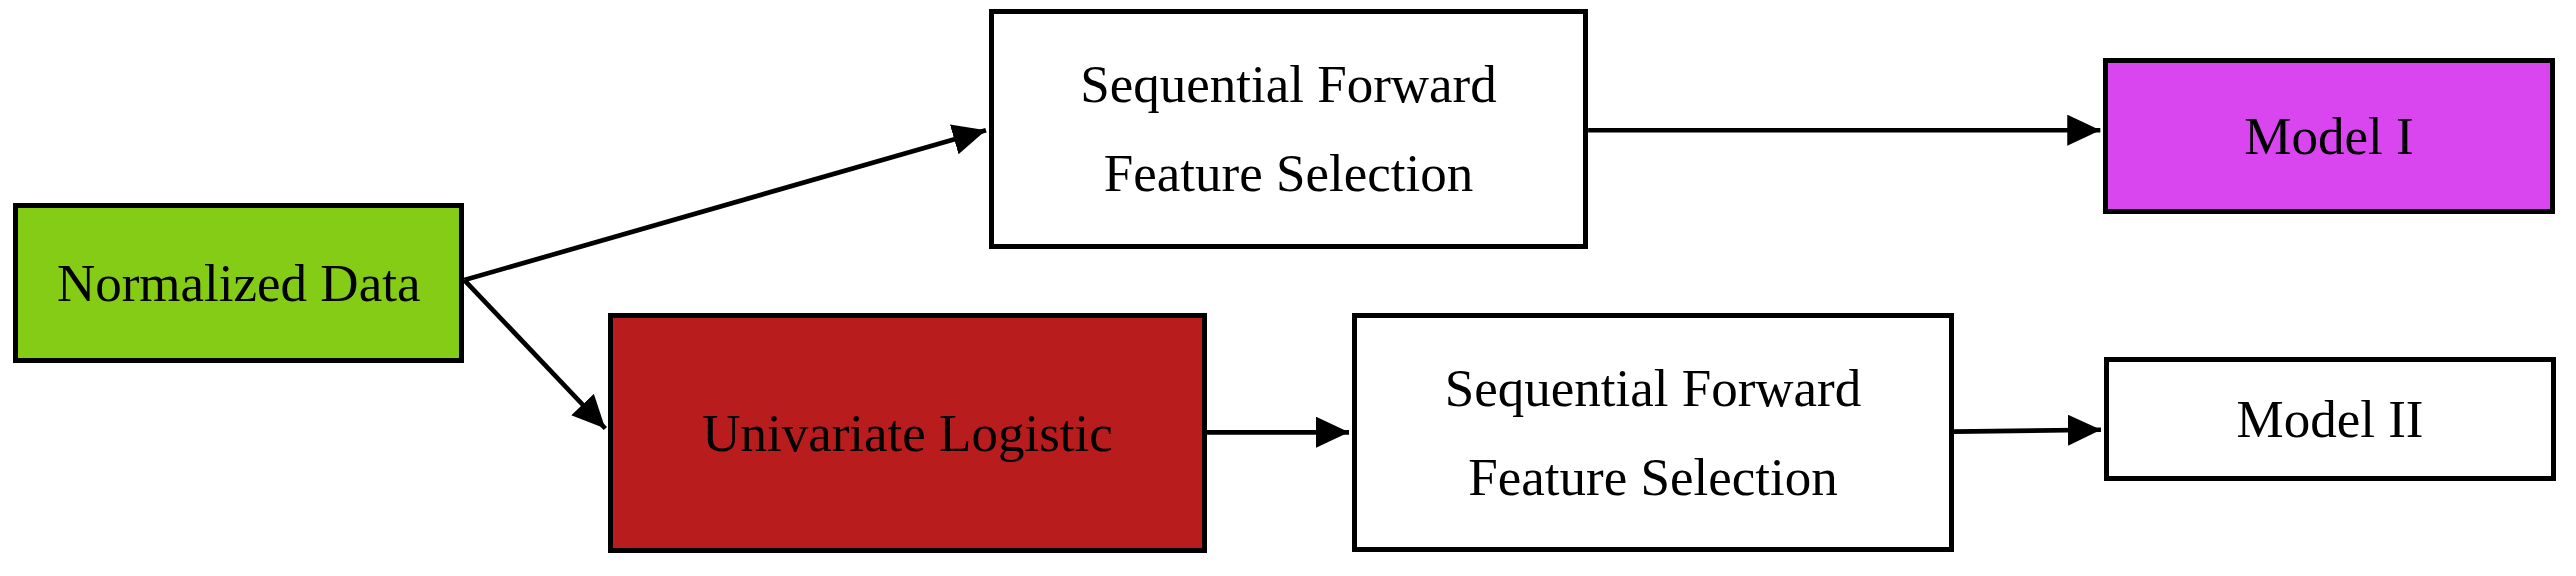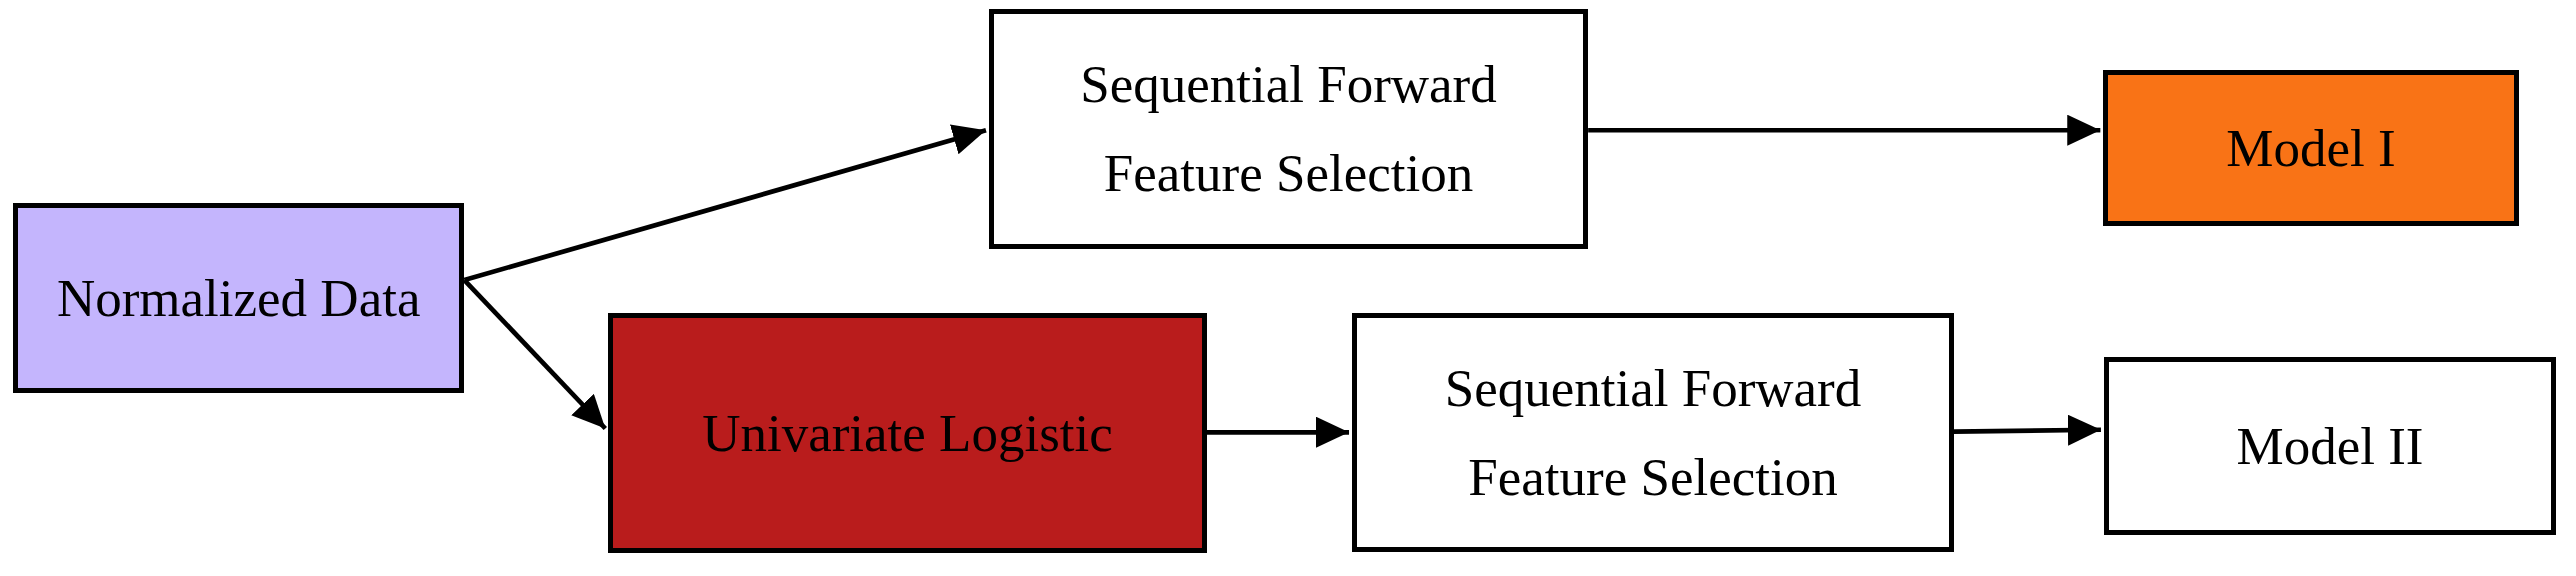--- a/index.html
+++ b/index.html
@@ -52,35 +52,35 @@
     </defs>
     <g id="edge-group">
         <line x1="738" y1="445" x2="1567" y2="207" stroke="#000000" stroke-width="7.5" marker-end="url(#arrowhead)"></line>
         <line x1="738" y1="445" x2="962" y2="681" stroke="#000000" stroke-width="7.5" marker-end="url(#arrowhead)"></line>
         <line x1="2524" y1="207" x2="3338" y2="207" stroke="#000000" stroke-width="7.5" marker-end="url(#arrowhead)"></line>
         <line x1="1918" y1="687" x2="2144" y2="687" stroke="#000000" stroke-width="7.5" marker-end="url(#arrowhead)"></line>
         <line x1="3105" y1="686" x2="3339" y2="683" stroke="#000000" stroke-width="7.5" marker-end="url(#arrowhead)"></line>
       </g>
   </svg>
   <div id="node-group">
-      <div class="node" style="left: 13.2px; top: 203px; width: 451px; height: 190px; border: 5.7px solid rgb(0, 0, 0); background: #c4b5fd; color: rgb(0, 0, 0); font-family: Liberation Serif, serif;">
+      <div class="node" style="left: 13.2px; top: 203px; width: 451px; height: 160px; border: 5.7px solid rgb(0, 0, 0); background: #84cc16; color: rgb(0, 0, 0); font-family: Liberation Serif, serif;">
         <span class="node-line">Normalized Data</span>
       </div>
       <div class="node" style="left: 989px; top: 9.4px; width: 599px; height: 240px; border: 5.7px solid rgb(0, 0, 0); background: rgb(255, 255, 255); color: rgb(0, 0, 0);">
         <span class="node-line">Sequential Forward</span>
         <span class="node-line">Feature Selection</span>
       </div>
-      <div class="node" style="left: 2103px; top: 70px; width: 416px; height: 156px; border: 5.7px solid rgb(0, 0, 0); background: #f97316; color: rgb(0, 0, 0);">
+      <div class="node" style="left: 2103px; top: 58px; width: 452px; height: 156px; border: 5.7px solid rgb(0, 0, 0); background: #d946ef; color: rgb(0, 0, 0);">
         <span class="node-line">Model I</span>
       </div>
       <div class="node" style="left: 608px; top: 313px; width: 599px; height: 240px; border: 5.7px solid rgb(0, 0, 0); background: #b91c1c; color: rgb(0, 0, 0); align-items: center;">
         <span class="node-line">Univariate Logistic</span>
       </div>
       <div class="node" style="left: 1352px; top: 313px; width: 602px; height: 239px; border: 5.7px solid rgb(0, 0, 0); background: rgb(255, 255, 255); color: rgb(0, 0, 0);">
         <span class="node-line">Sequential Forward</span>
         <span class="node-line">Feature Selection</span>
       </div>
-      <div class="node" style="left: 2104px; top: 357px; width: 452px; height: 178px; border: 5.7px solid rgb(0, 0, 0); background: rgb(255, 255, 255); color: rgb(0, 0, 0);">
+      <div class="node" style="left: 2104px; top: 357px; width: 452px; height: 124px; border: 5.7px solid rgb(0, 0, 0); background: rgb(255, 255, 255); color: rgb(0, 0, 0);">
         <span class="node-line">Model II</span>
       </div>
     </div>
 </div>
 
 
 </body></html>

